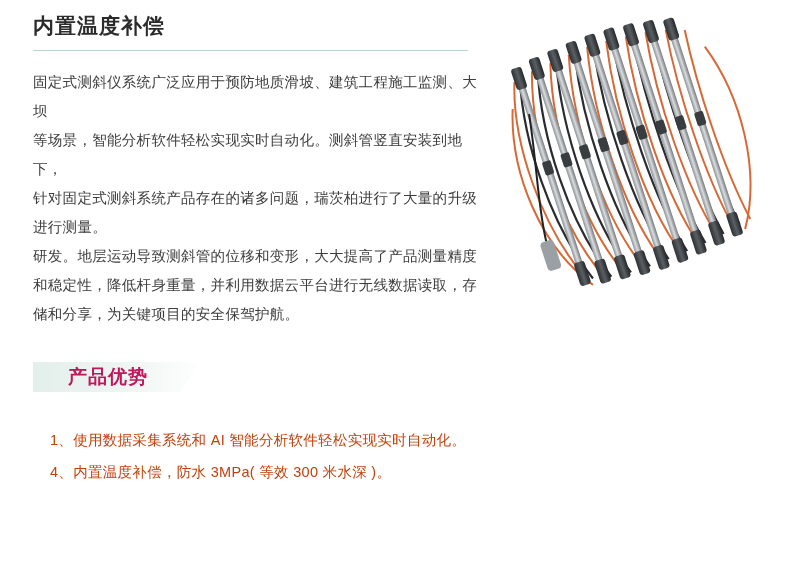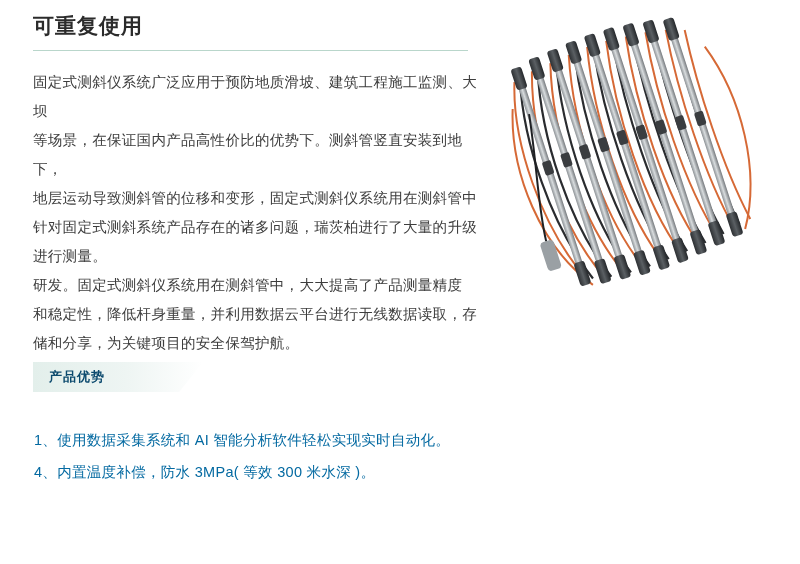--- a/index.html
+++ b/index.html
@@ -78,71 +78,71 @@
     display: flex;
     align-items: center;
   }
   .section-head .bar {
     width: 5px;
     height: 20px;
     background: #4b9e85;
     margin-right: 11px;
   }
   .section-head .label {
-    font-size: 13px;
+    font-size: 19px;
     font-weight: bold;
-    color: #0c4a6e;
+    color: #be185d;
     letter-spacing: 1px;
     z-index: 2;
     position: relative;
+    margin-left: 19px;
   }
   .section-head-bg {
     position: absolute;
     left: 33px;
     top: 362px;
     width: 170px;
     height: 30px;
     background: linear-gradient(to right, #e3efeb 0%, #eef5f3 55%, #ffffff 100%);
     clip-path: polygon(0 0, 100% 0, 86% 100%, 0 100%);
     z-index: 1;
   }
   .section-head .label {
     position: relative;
   }
 
   
   .advantages {
     position: absolute;
-    left: 34px;
+    left: 50px;
     top: 424px;
     width: 560px;
     font-size: 14.5px;
     line-height: 32px;
-    color: #0369a1;
+    color: #c2410c;
     letter-spacing: 0.3px;
   }
   .advantages .item {
     white-space: nowrap;
   }
 </style>
 </head>
 <body>
 
 <div class="page">
 
-  <div class="title">可重复使用</div>
+  <div class="title">内置温度补偿</div>
   <div class="title-rule"></div>
 
   <div class="intro">
     <p>固定式测斜仪系统广泛应用于预防地质滑坡、建筑工程施工监测、大坝</p>
-    <p>等场景，在保证国内产品高性价比的优势下。测斜管竖直安装到地下，</p>
-    <p>地层运动导致测斜管的位移和变形，固定式测斜仪系统用在测斜管中</p>
+    <p>等场景，智能分析软件轻松实现实时自动化。测斜管竖直安装到地下，</p>
     <p>针对固定式测斜系统产品存在的诸多问题，瑞茨柏进行了大量的升级</p>
     <p>进行测量。</p>
-    <p>研发。固定式测斜仪系统用在测斜管中，大大提高了产品测量精度</p>
+    <p>研发。地层运动导致测斜管的位移和变形，大大提高了产品测量精度</p>
     <p>和稳定性，降低杆身重量，并利用数据云平台进行无线数据读取，存</p>
     <p>储和分享，为关键项目的安全保驾护航。</p>
   </div>
 
   <div class="photo">
     <svg width="285" height="300" viewBox="0 0 285 300" xmlns="http://www.w3.org/2000/svg">
       <defs>
         <linearGradient id="rodGrad" x1="0" y1="0" x2="1" y2="0">
           <stop offset="0%" stop-color="#8d9296"></stop>
           <stop offset="45%" stop-color="#d8dcde"></stop>

